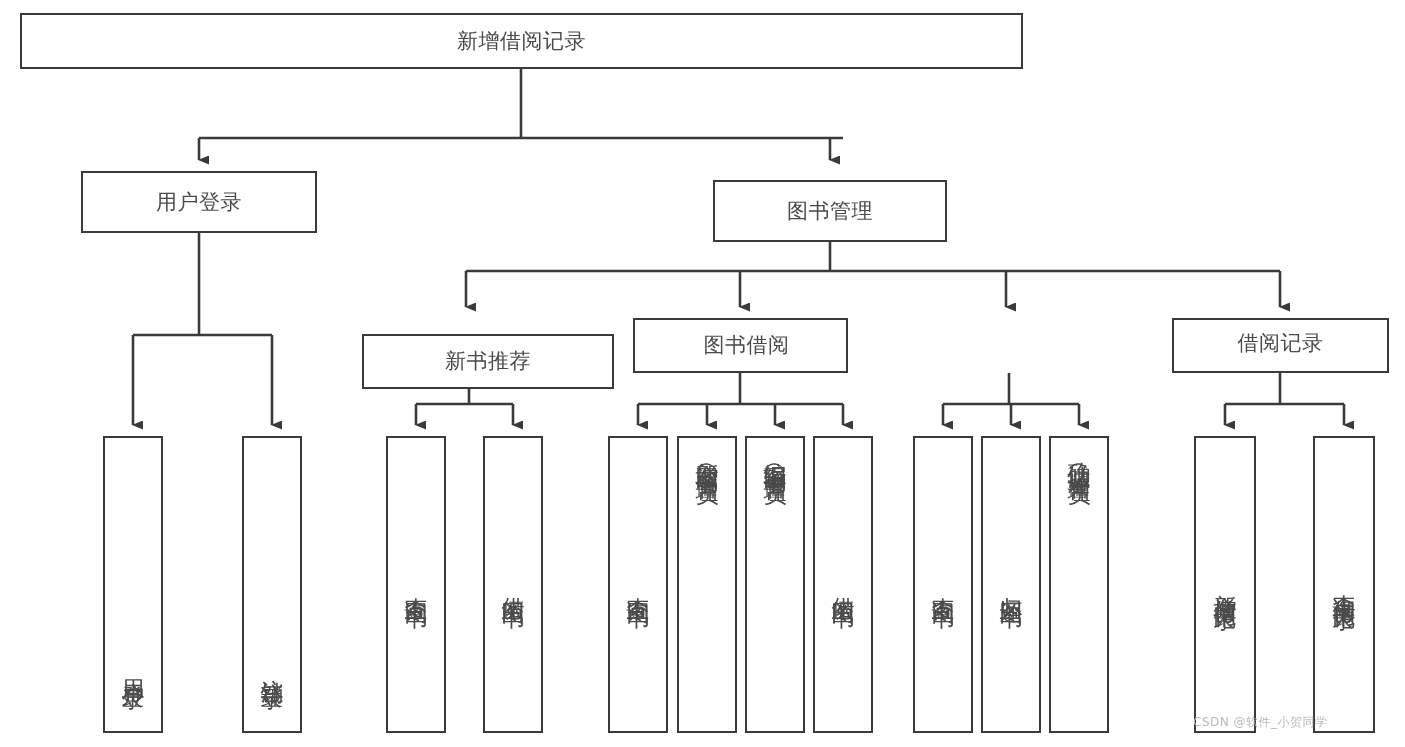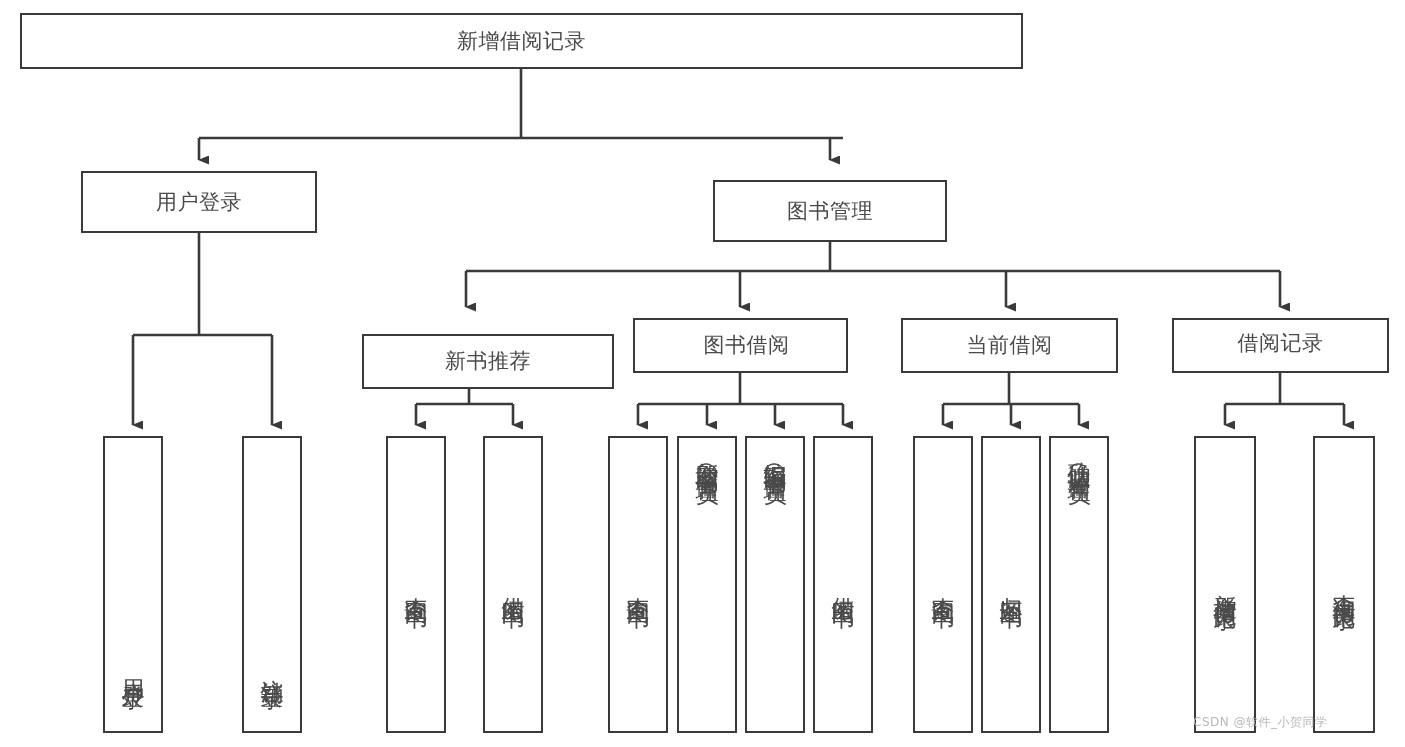--- a/index.html
+++ b/index.html
@@ -137,23 +137,20 @@
   <div class="node horiz" style="left:713px; top:180px; width:234px; height:62px;">
     <span class="label">图书管理</span>
   </div>
 
   <div class="node horiz" style="left:362px; top:334px; width:252px; height:55px;">
     <span class="label">新书推荐</span>
   </div>
   <div class="node horiz" style="left:633px; top:318px; width:215px; height:55px;padding-left:12px;">
     <span class="label">图书借阅</span>
   </div>
-  <div class="node horiz" style="left:901px; top:318px; width:217px; height:55px;">
-    <span class="label">当前借阅</span>
-  </div>
   <div class="node horiz" style="left:1172px; top:318px; width:217px; height:55px;font-family:Liberation Mono, monospace;">
     <span class="label">借阅记录</span>
   </div>
 
   <div class="node vert pad-bottom" style="left:103px; top:436px; width:60px; height:297px;">
     <span class="label">用户登录</span>
   </div>
   <div class="node vert pad-bottom" style="left:242px; top:436px; width:60px; height:297px;">
     <span class="label">注销登录</span>
   </div>

